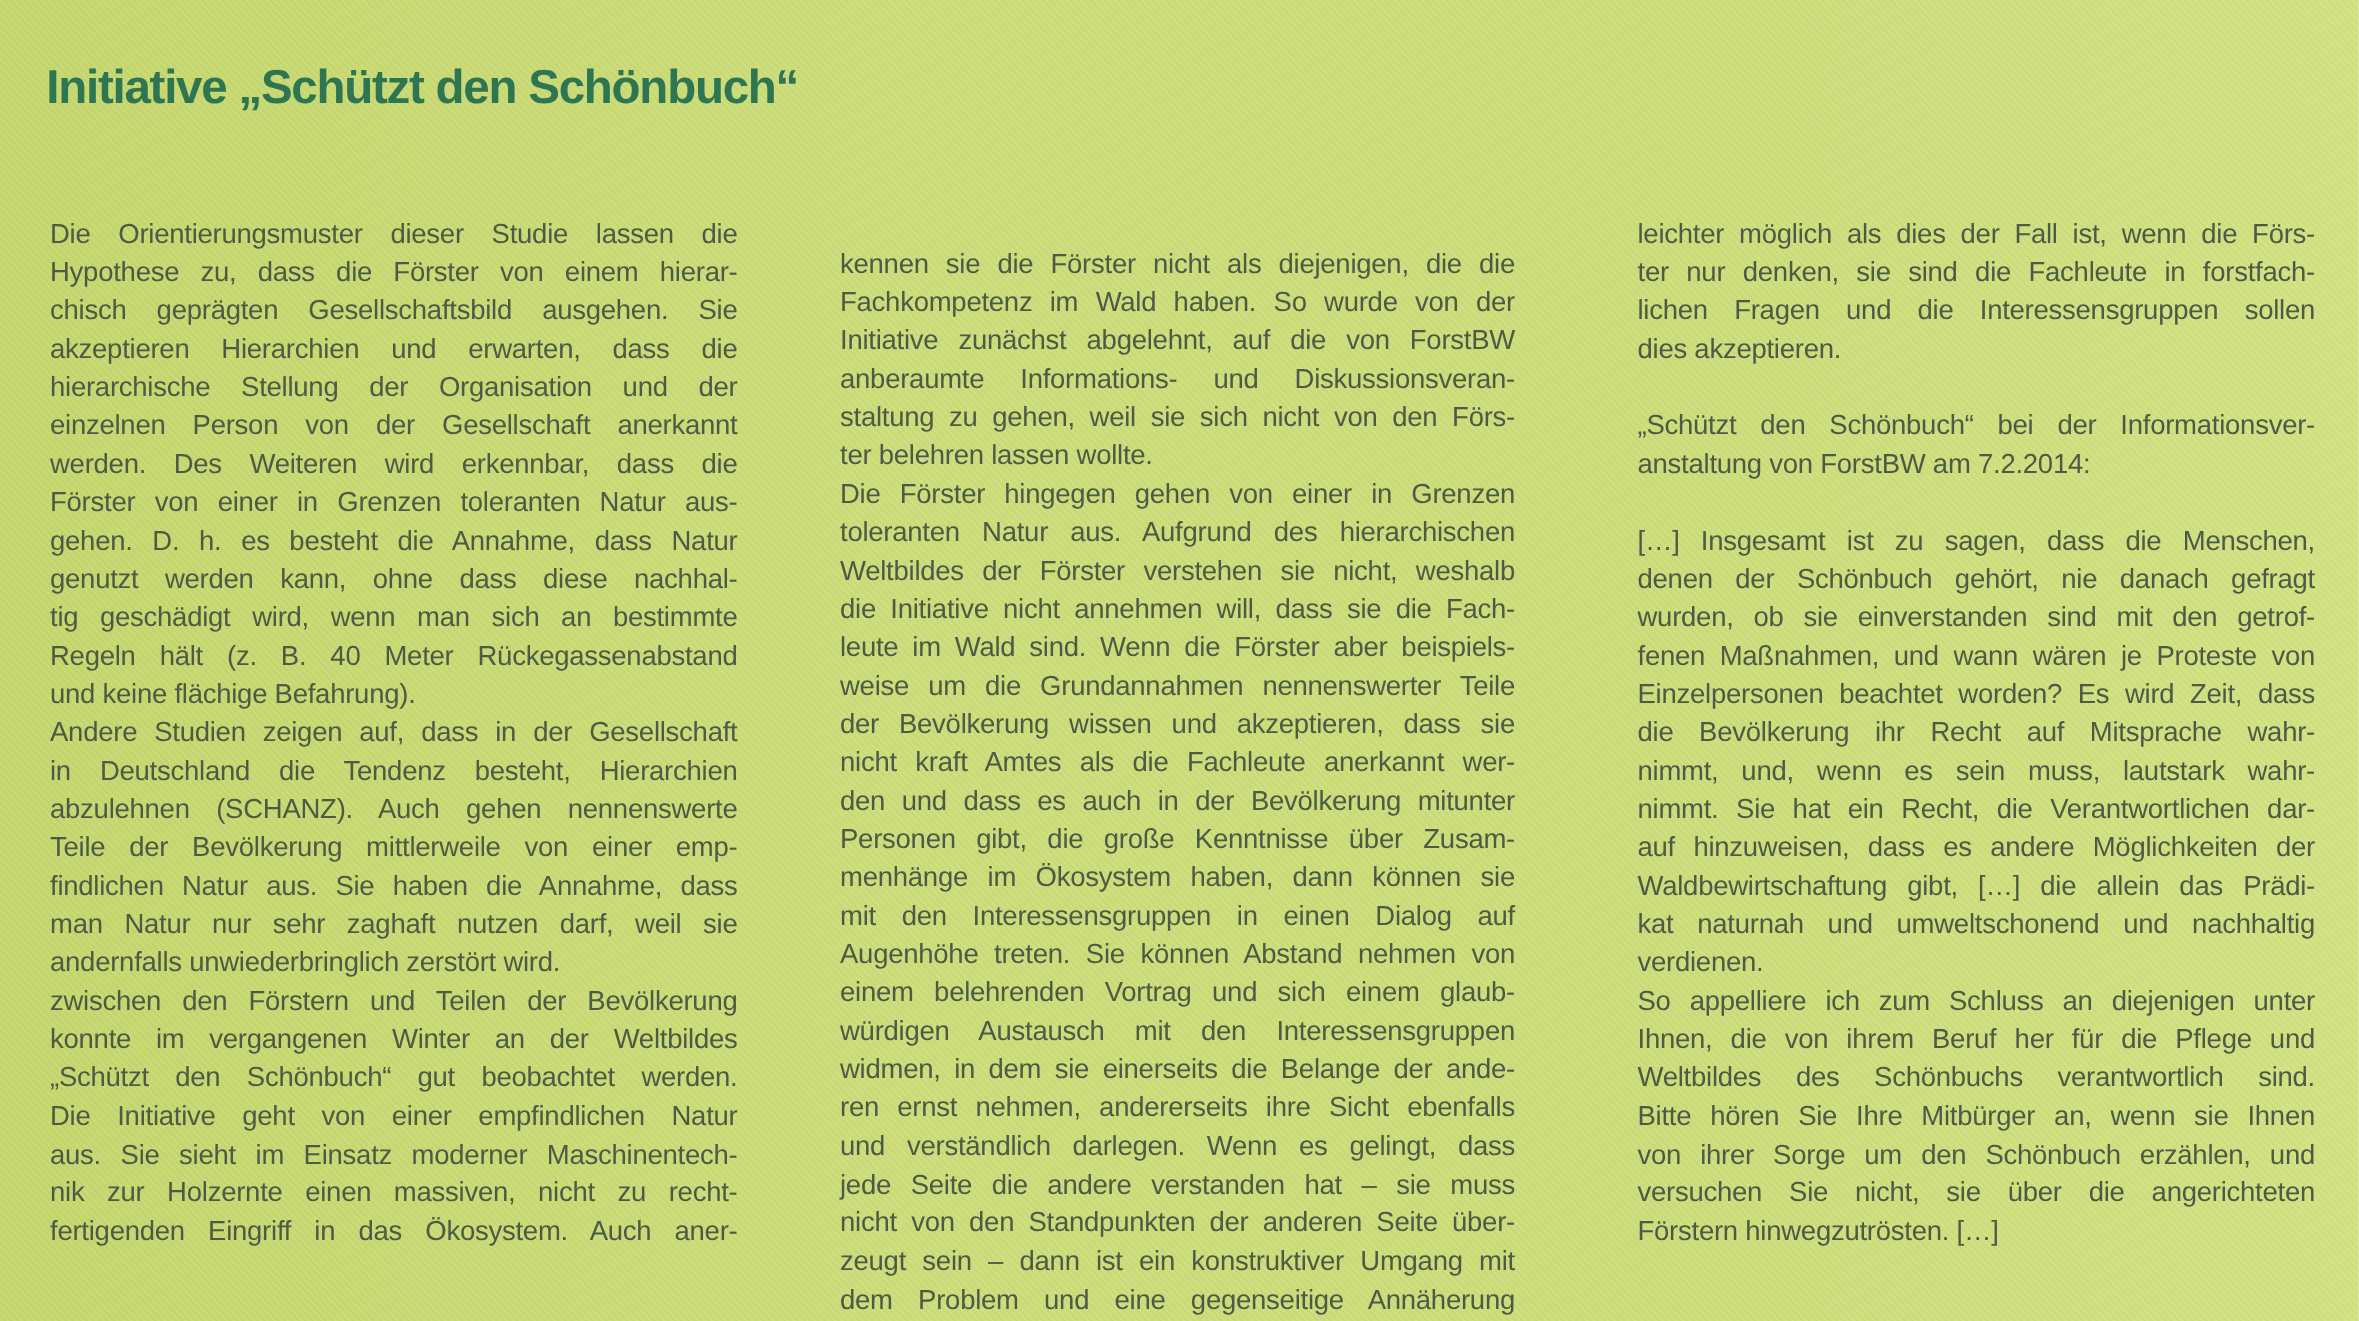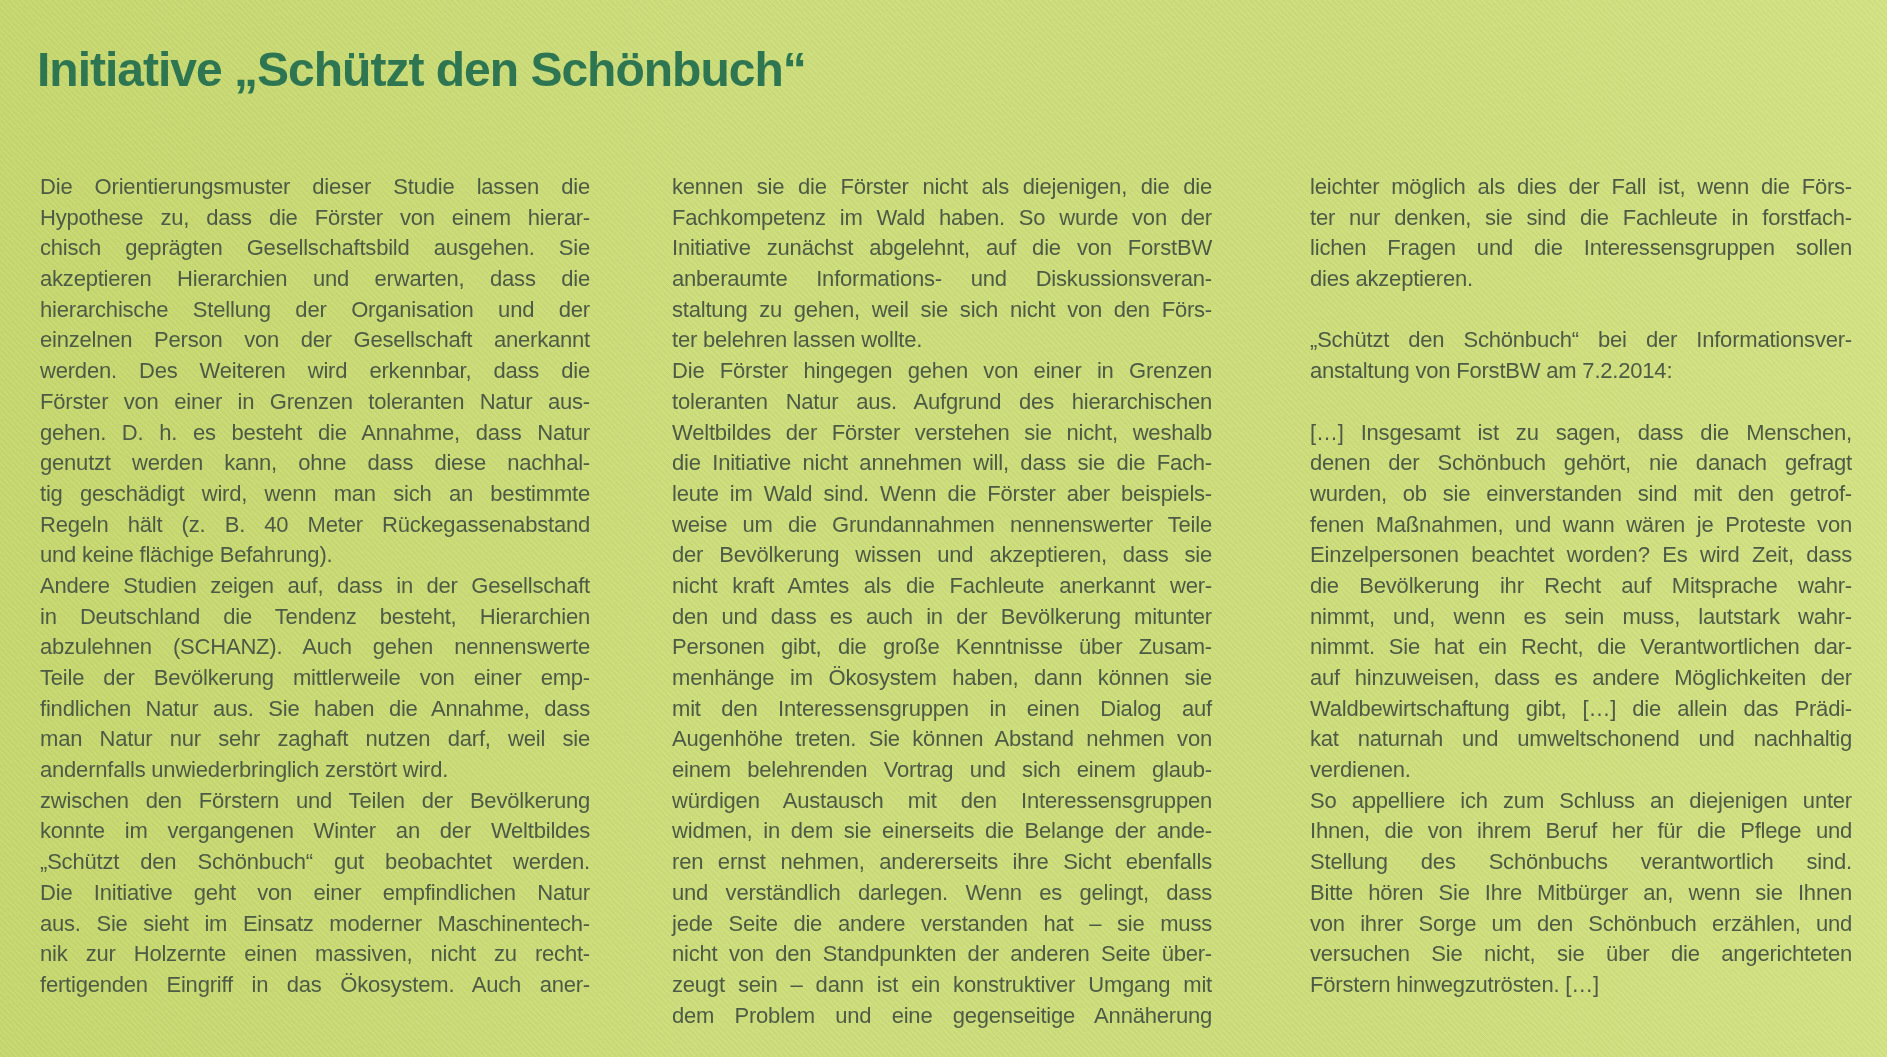--- a/index.html
+++ b/index.html
@@ -9,34 +9,34 @@
     overflow:hidden;
     background:
       repeating-linear-gradient(47deg, rgba(255,255,210,0.045) 0 2px, rgba(90,120,40,0.035) 2px 4px),
       linear-gradient(90deg, var(--bg-dark,#c6d76f) 0%, var(--bg,#cddd7b) 38%, var(--bg,#cddd7b) 70%, var(--bg-light,#d3e284) 100%);
     font-family:"Liberation Sans", sans-serif;
   }
   .title{
     position:absolute;
     left:37px; top:30px;
     margin:0;
-    font-size:48px;
+    font-size:38px;
     line-height:80px;
     font-weight:bold;
     letter-spacing:-1px;
     color:var(--title,#2e7551);
   }
   .columns{
     position:absolute;
     top:172px; left:40px;
     display:flex;
   }
   .col{ color:var(--ink,#4d5a45); font-size:22px; letter-spacing:-0.2px; }
   .col-1{ width:550px; margin-right:82px; }
-  .col-2{ width:540px; margin-right:98px; }
+  .col-2{ width:540px; margin-right:98px;margin-top:24px; }
   .col-3{ width:542px; }
   .line{
     height:30.7px;
     line-height:30.7px;
     text-align:justify;
     text-align-last:justify;
     white-space:normal;
     overflow:visible;
   }
   .line.last{ text-align-last:left; }
@@ -123,20 +123,20 @@
         <div class="line">Einzelpersonen beachtet worden? Es wird Zeit, dass</div>
         <div class="line">die Bevölkerung ihr Recht auf Mitsprache wahr-</div>
         <div class="line">nimmt, und, wenn es sein muss, lautstark wahr-</div>
         <div class="line">nimmt. Sie hat ein Recht, die Verantwortlichen dar-</div>
         <div class="line">auf hinzuweisen, dass es andere Möglichkeiten der</div>
         <div class="line">Waldbewirtschaftung gibt, […] die allein das Prädi-</div>
         <div class="line">kat naturnah und umweltschonend und nachhaltig</div>
         <div class="line last">verdienen.</div>
         <div class="line">So appelliere ich zum Schluss an diejenigen unter</div>
         <div class="line">Ihnen, die von ihrem Beruf her für die Pflege und</div>
-        <div class="line">Stellung des Schönbuchs verantwortlich sind.</div>
+        <div class="line">Weltbildes des Schönbuchs verantwortlich sind.</div>
         <div class="line">Bitte hören Sie Ihre Mitbürger an, wenn sie Ihnen</div>
         <div class="line">von ihrer Sorge um den Schönbuch erzählen, und</div>
         <div class="line">versuchen Sie nicht, sie über die angerichteten</div>
         <div class="line last">Förstern hinwegzutrösten. […]</div>
       </div>
   </div>
 </div>
 
 </body></html>

